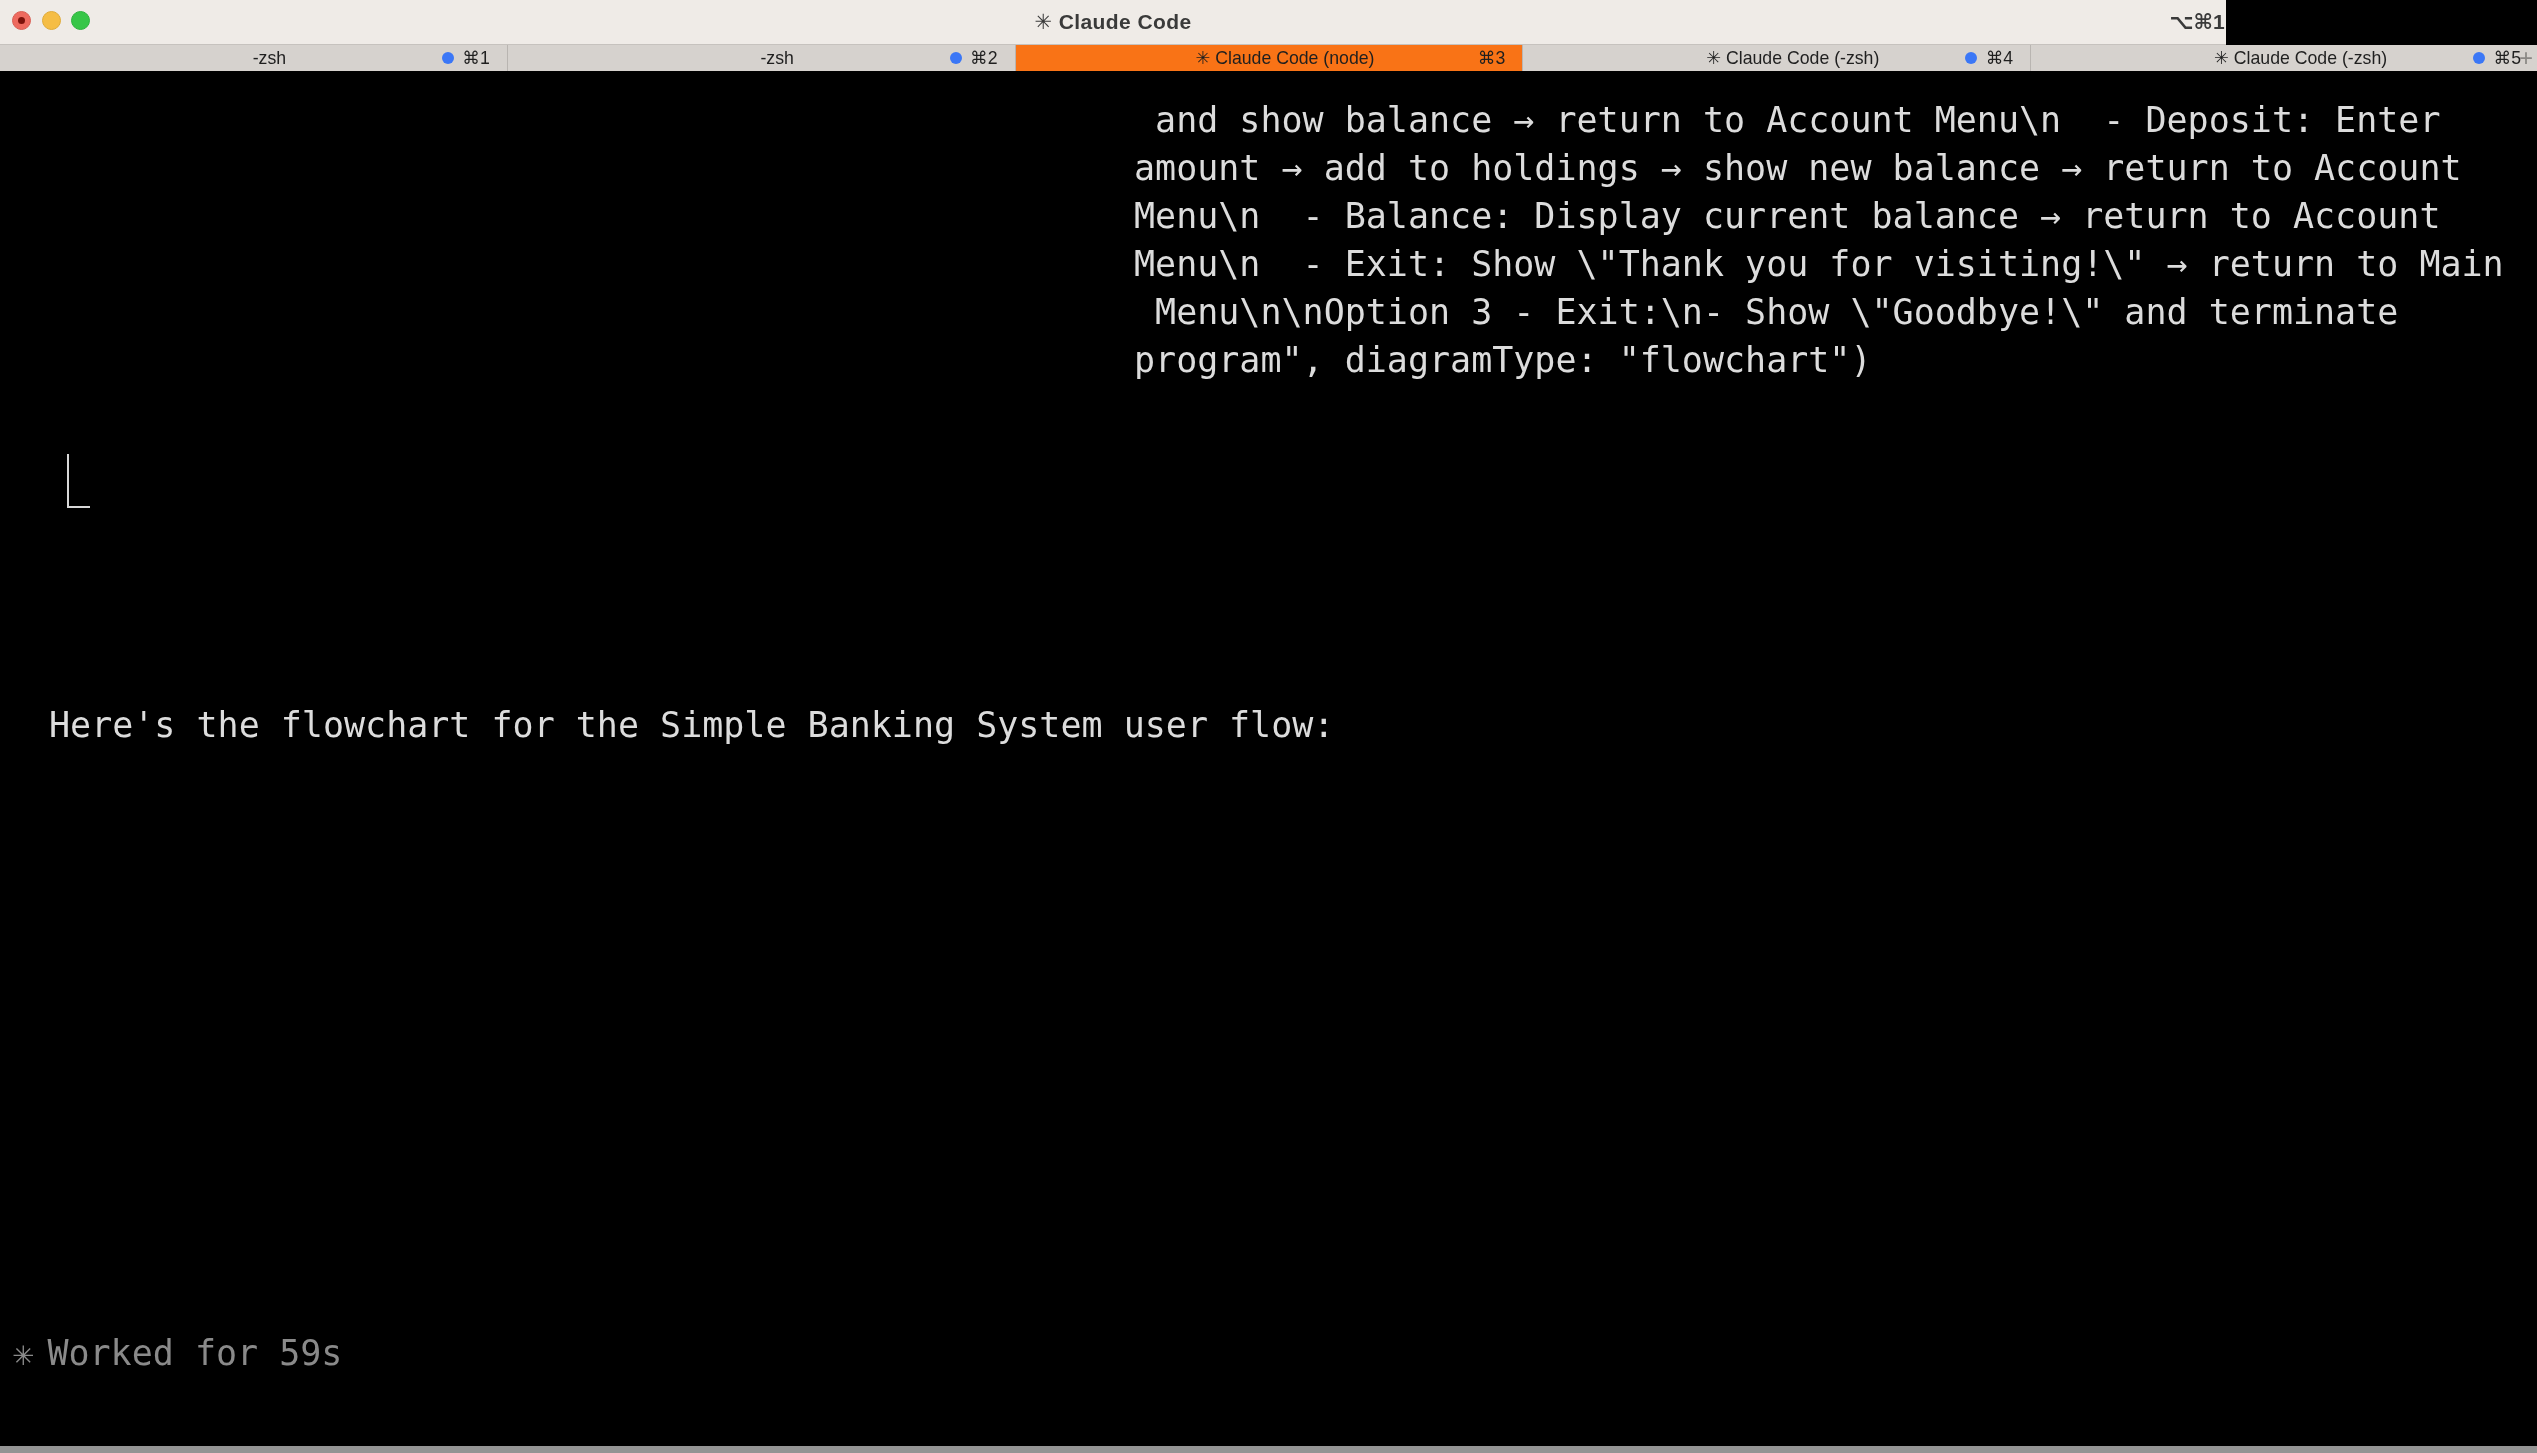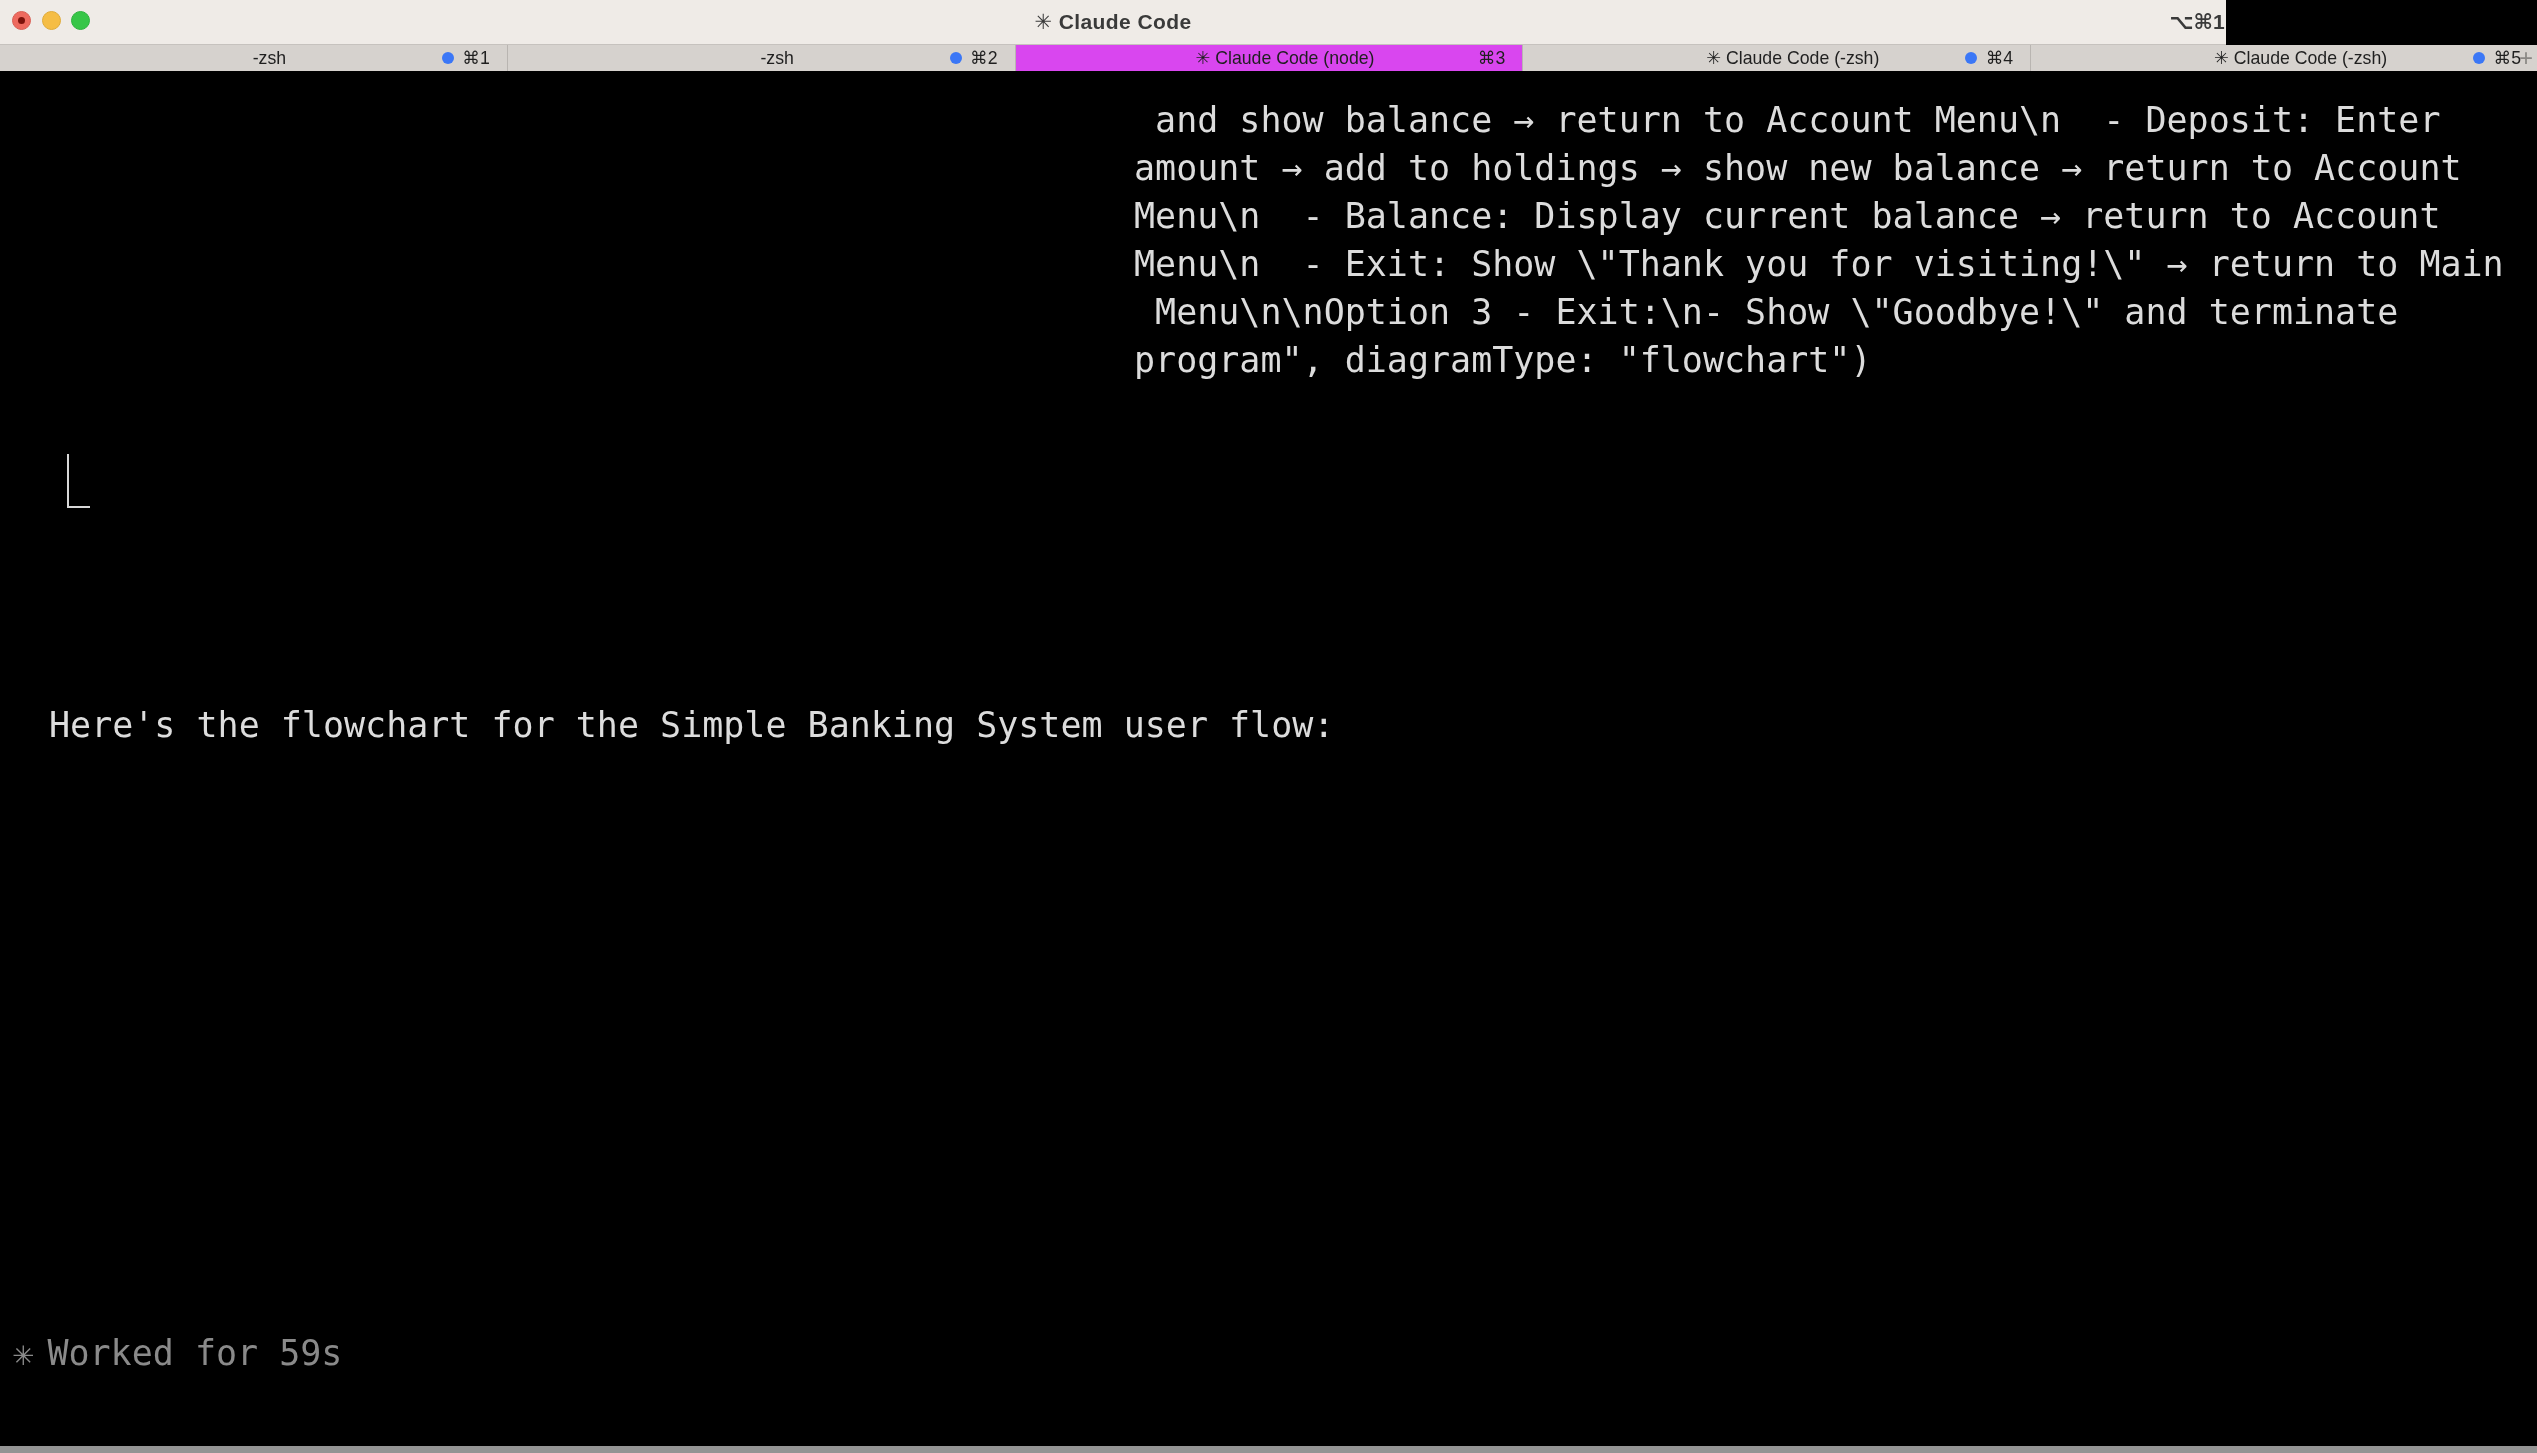--- a/index.html
+++ b/index.html
@@ -36,21 +36,21 @@
   
   .tabbar {
     position:absolute; top:45px; left:0; width:2538px; height:26px;
     background:#d6d2ce; display:flex;
   }
   .tab {
     flex:1 1 0; position:relative; display:flex; align-items:center; justify-content:center;
     background:#d6d2ce; border-right:0.7px solid #b9b5b1; cursor:default;padding-left:32px;
   }
   .tab:last-of-type { border-right:none; }
-  .tab.active { background:#d946ef; }
+  .tab.active { background:#f97316; }
   .tab-label { font-size:17.7px; color:#1f1f1f; white-space:nowrap; }
   .tab-right { position:absolute; right:17px; top:0; height:26px; display:flex; align-items:center; gap:8.5px; }
   .tab-dot { width:12px; height:12px; border-radius:50%; background:#3b77f6; }
   .tab-shortcut { font-size:17.7px; color:#1f1f1f; }
   .add-tab {
     position:absolute; right:0px; top:45px; width:24px; height:26px;
     display:flex; align-items:center; justify-content:center;
     font-size:24px; color:#8a8784; background:transparent;
   }
 

